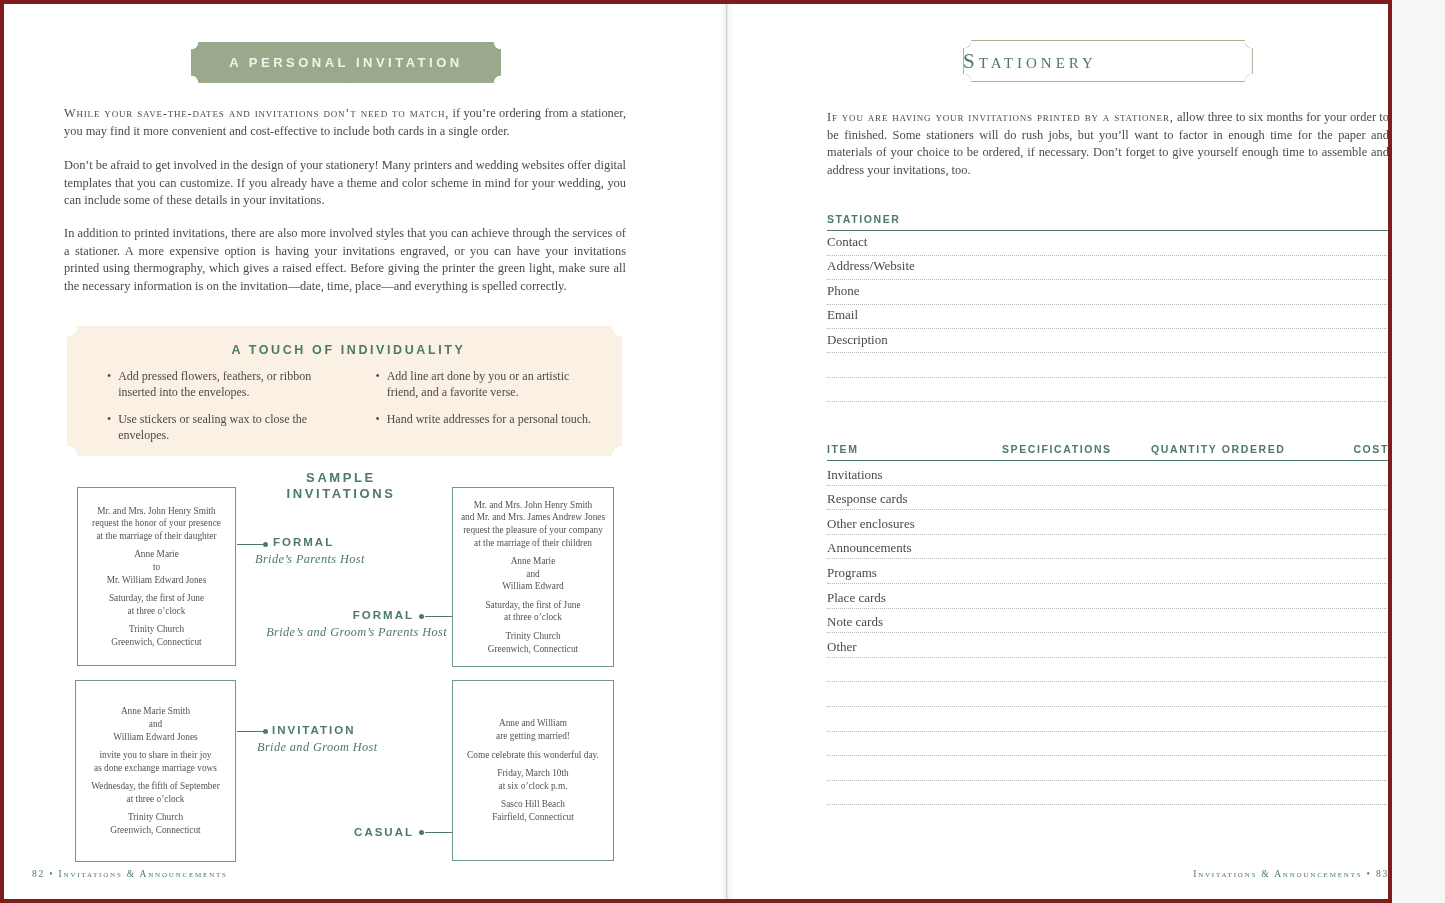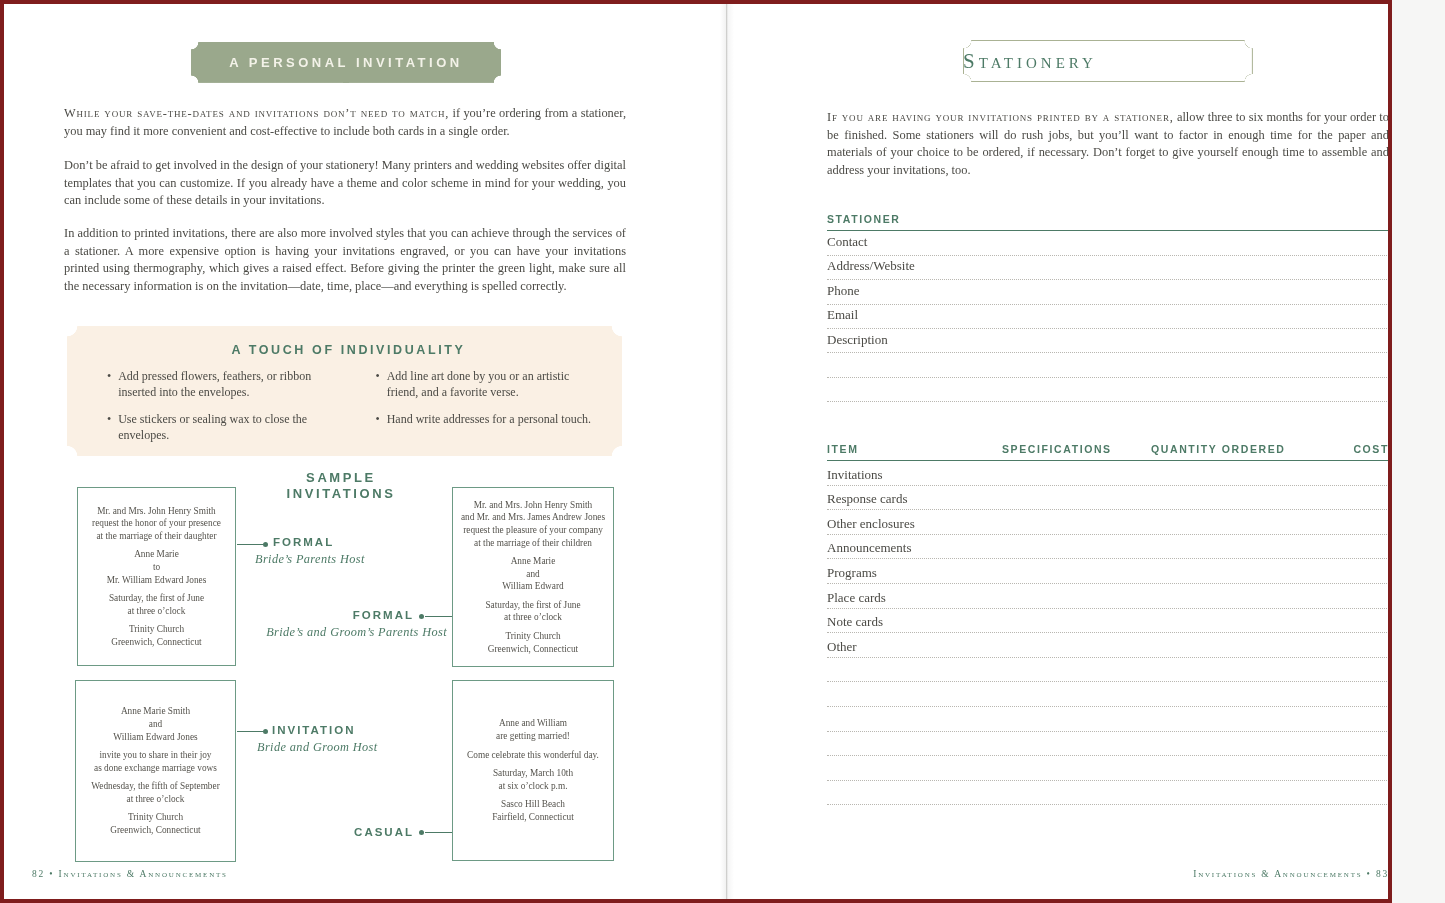--- a/index.html
+++ b/index.html
@@ -190,21 +190,21 @@
         <div class="group">Wednesday, the fifth of September
 at three o’clock</div>
         <div class="group">Trinity Church
 Greenwich, Connecticut</div>
       </div>
 
       <div class="card card-4">
         <div class="group">Anne and William
 are getting married!</div>
         <div class="group">Come celebrate this wonderful day.</div>
-        <div class="group">Saturday, March 10th
+        <div class="group">Friday, March 10th
 at six o’clock p.m.</div>
         <div class="group">Sasco Hill Beach
 Fairfield, Connecticut</div>
       </div>
 
       <div class="conn" style="left:233px;top:80px;width:26px;"></div>
       <div class="cdot" style="left:259px;top:78px;"></div>
       <div class="lab" style="left:269px;top:72px;">FORMAL</div>
       <div class="lab-sub" style="left:251px;top:88px;">Bride’s Parents Host</div>
 

